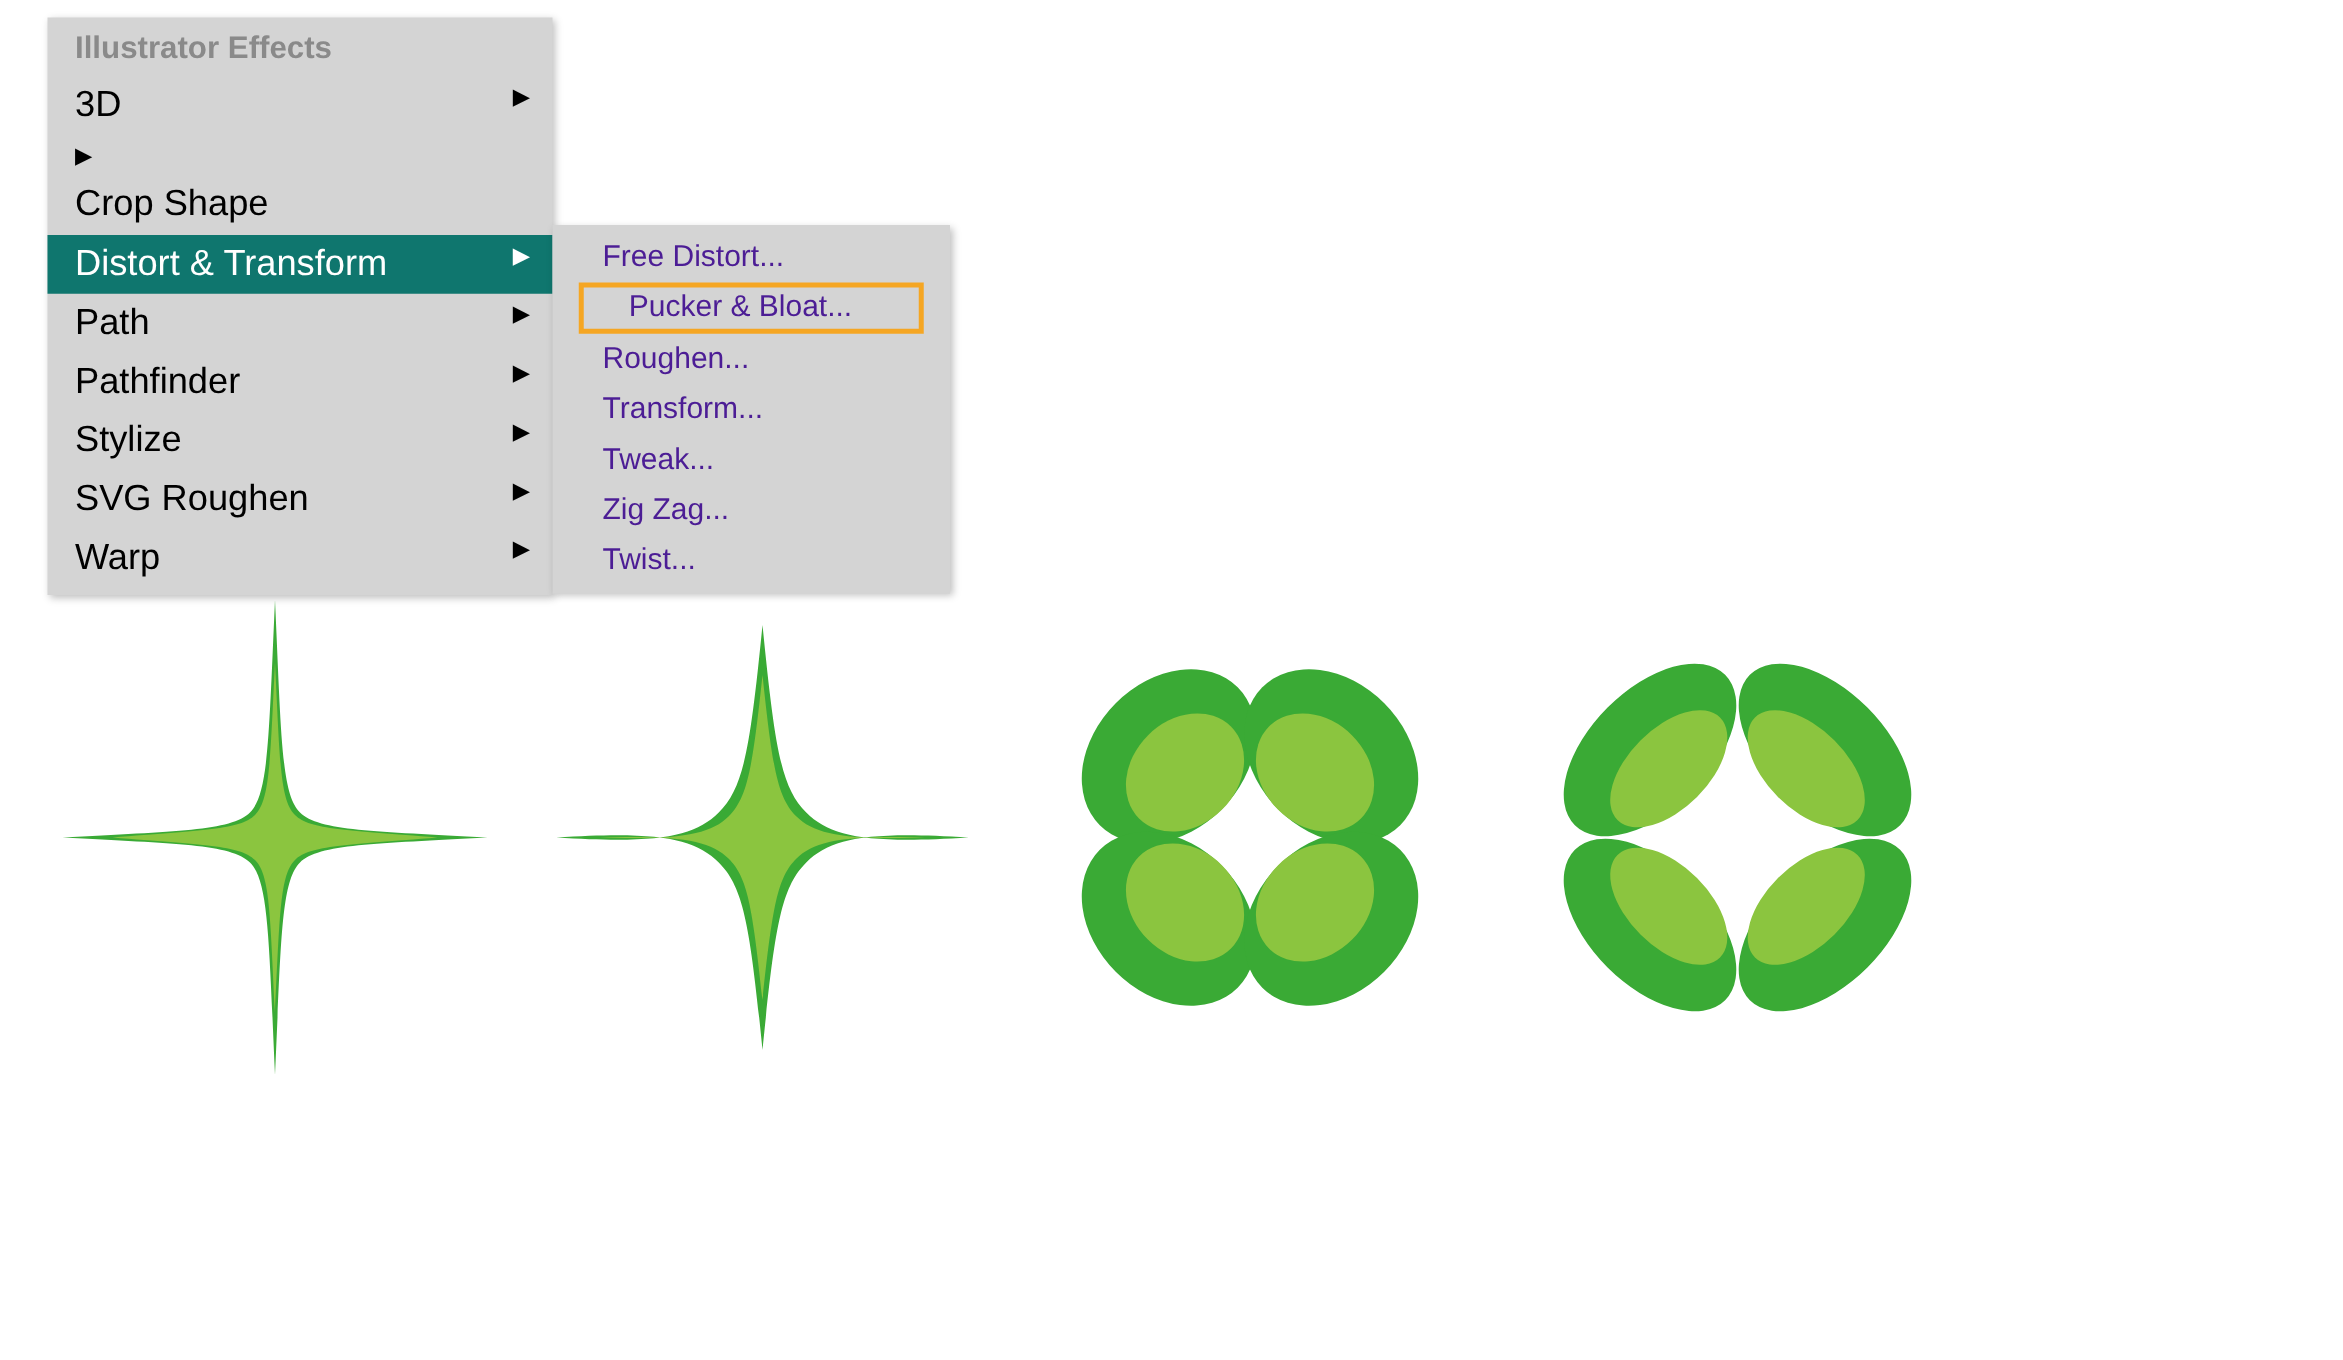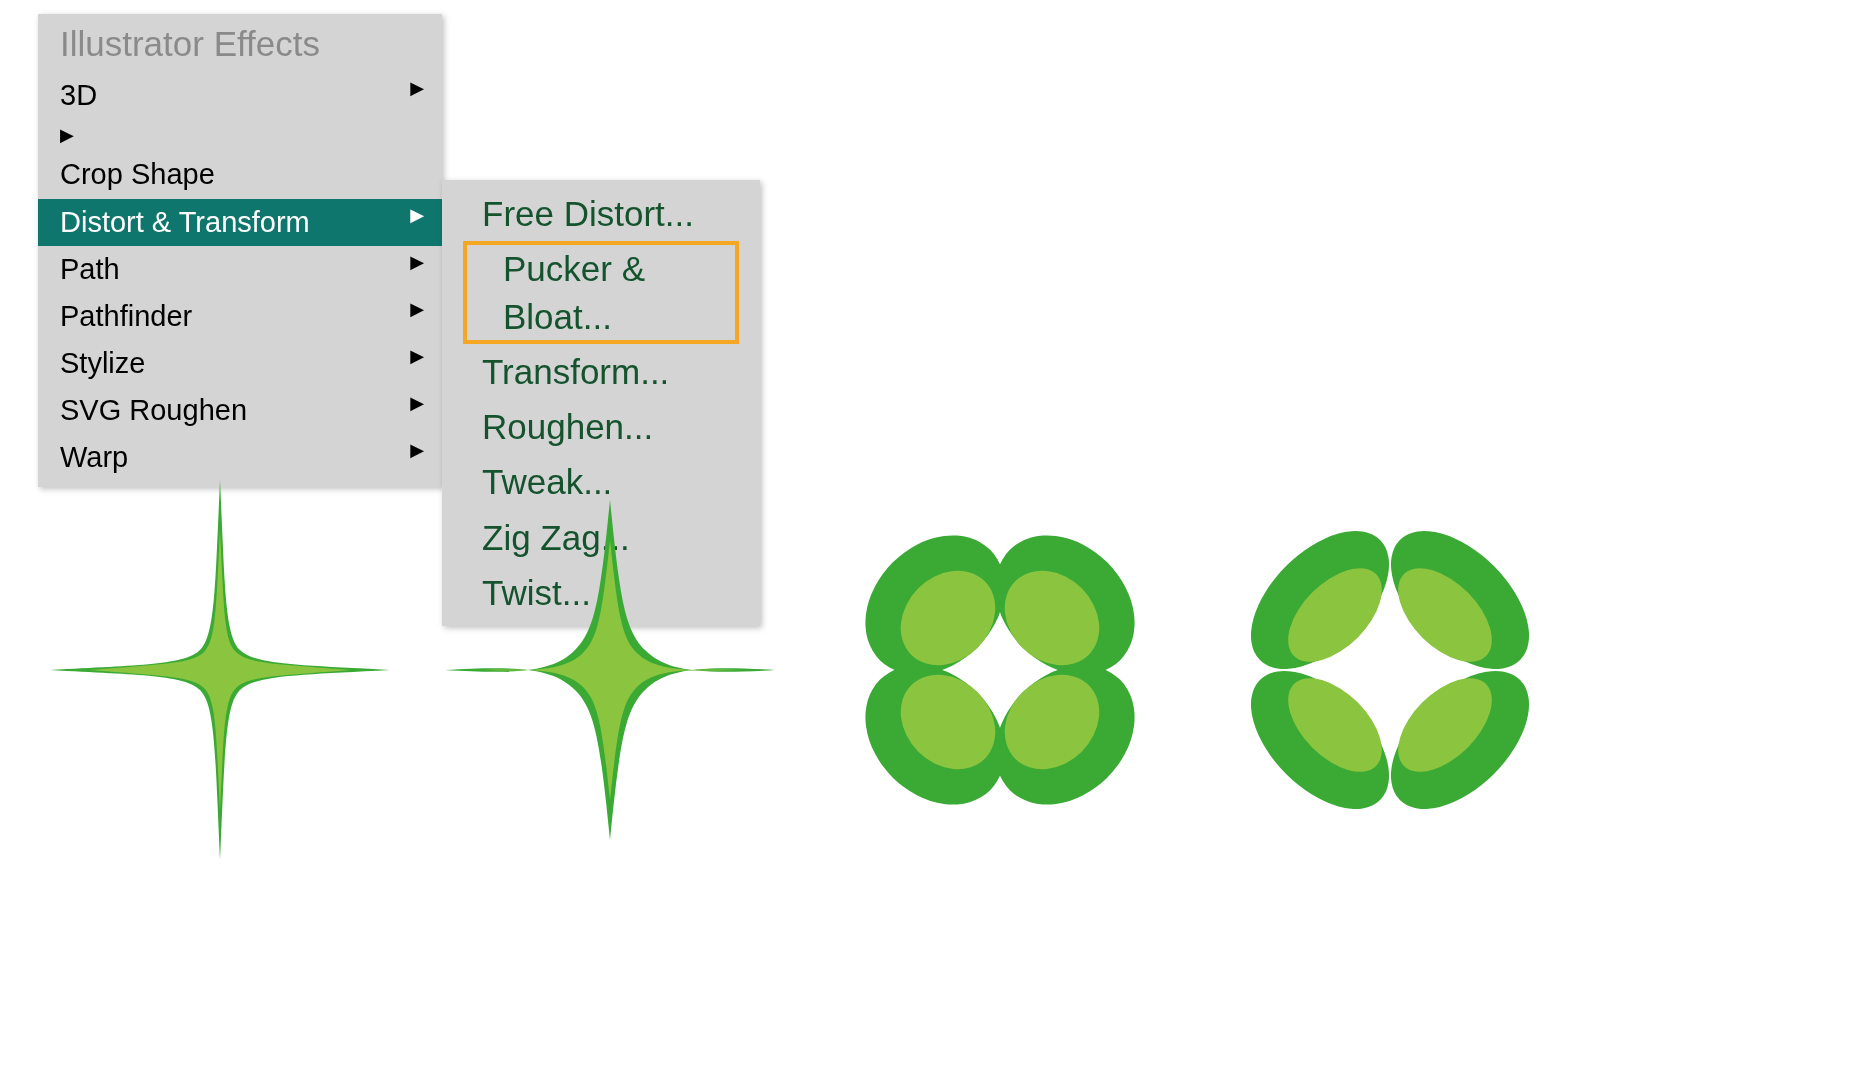--- a/index.html
+++ b/index.html
@@ -26,22 +26,22 @@
       padding: 6px 0;
     }
     .sub-menu {
       left: 442px;
       top: 180px;
       width: 318px;
       padding: 6px 0;
     }
     .menu-header {
       color: #8a8a8a;
-      font-size: 35px;
-      font-weight: 400;
+      font-size: 25px;
+      font-weight: 700;
       padding: 4px 22px 8px 22px;
     }
     .menu-item {
       display: flex;
       align-items: flex-start;
       justify-content: space-between;
       padding: 4px 18px 4px 22px;
       font-size: 29px;
       font-weight: 400;
       color: #000000;
@@ -54,23 +54,23 @@
     }
     .menu-item .arrow {
       font-size: 18px;
       color: #000000;
     }
     .menu-item.selected .arrow {
       color: #ffffff;
     }
     .submenu-item {
       padding: 4px 30px 4px 40px;
-      font-size: 35px;
+      font-size: 24px;
       font-weight: 400;
-      color: #14532d;
+      color: #4c1d95;
       line-height: 1.35;
       cursor: default;
     }
     .submenu-item.highlighted {
       border: 4px solid #f5a623;
       padding: 0px 26px 0px 36px;
       margin: 0 21px;
     }
     .shapes-row {
       position: absolute;
@@ -130,24 +130,24 @@
 </div>
 
 <div class="menu-panel sub-menu">
   <div class="submenu-item">
     <span>Free Distort...</span>
   </div>
   <div class="submenu-item highlighted">
     <span>Pucker &amp; Bloat...</span>
   </div>
   <div class="submenu-item">
+    <span>Roughen...</span>
+  </div>
+  <div class="submenu-item">
     <span>Transform...</span>
-  </div>
-  <div class="submenu-item">
-    <span>Roughen...</span>
   </div>
   <div class="submenu-item">
     <span>Tweak...</span>
   </div>
   <div class="submenu-item">
     <span>Zig Zag...</span>
   </div>
   <div class="submenu-item">
     <span>Twist...</span>
   </div>

